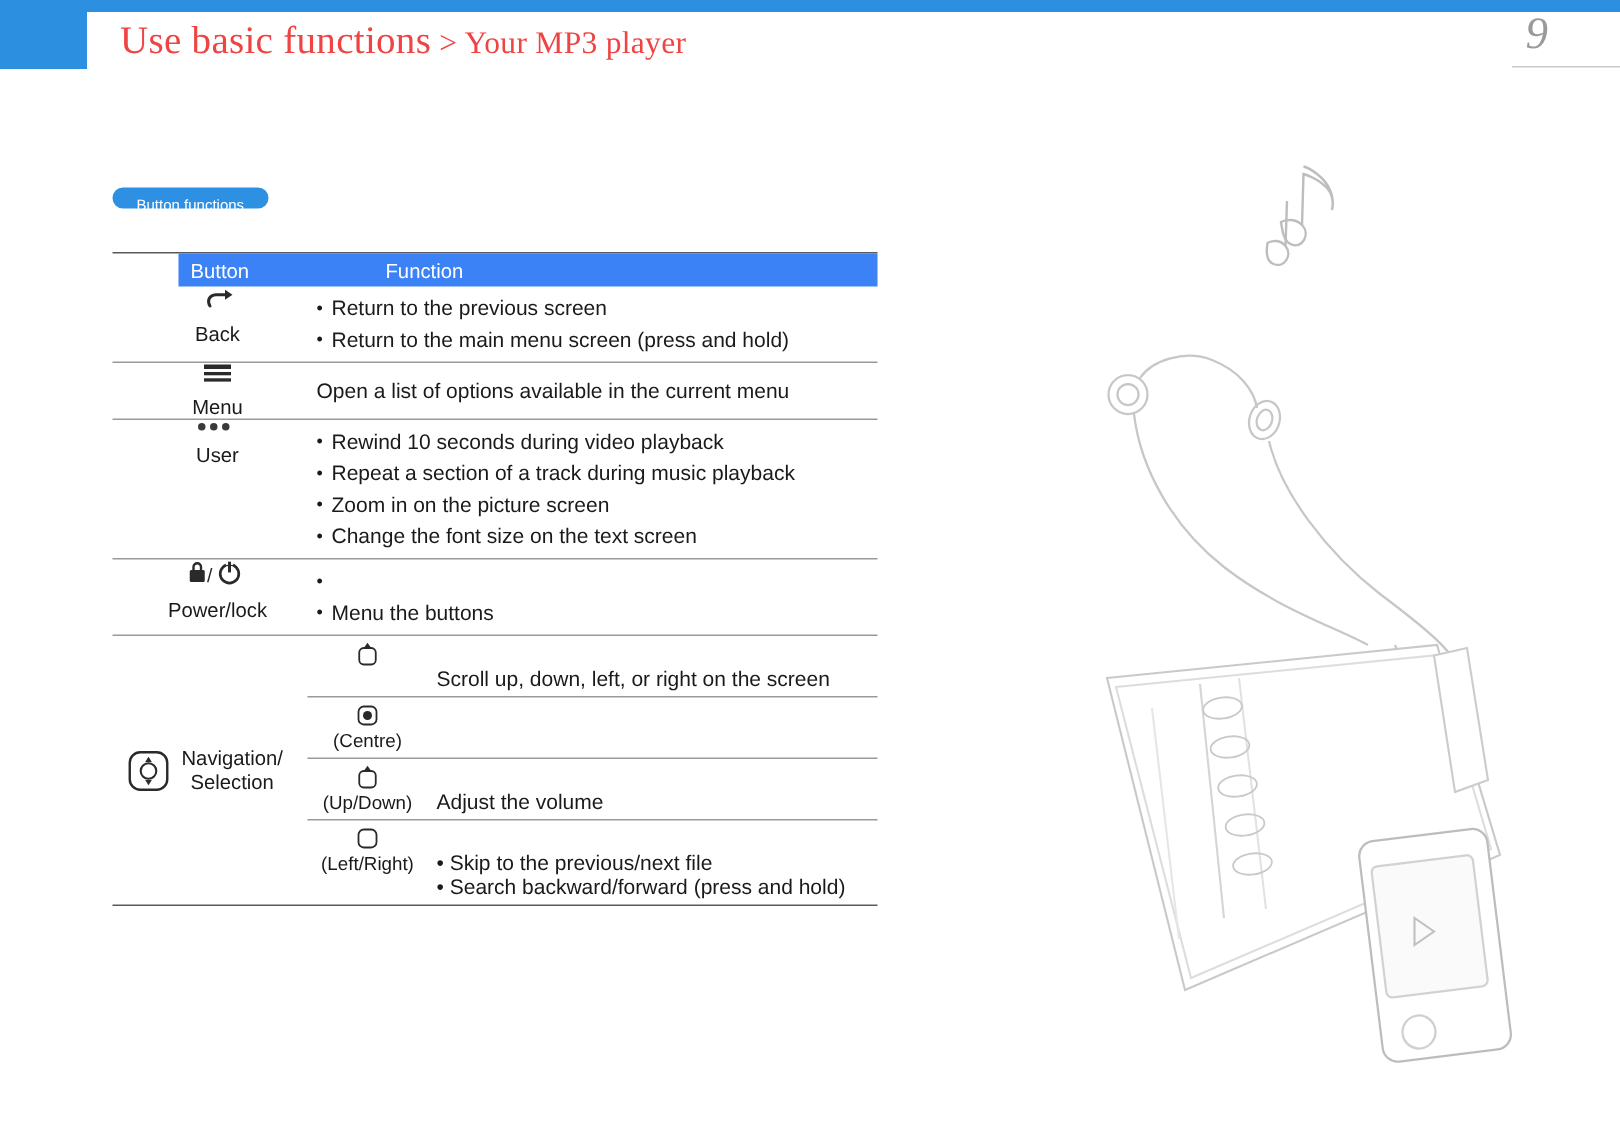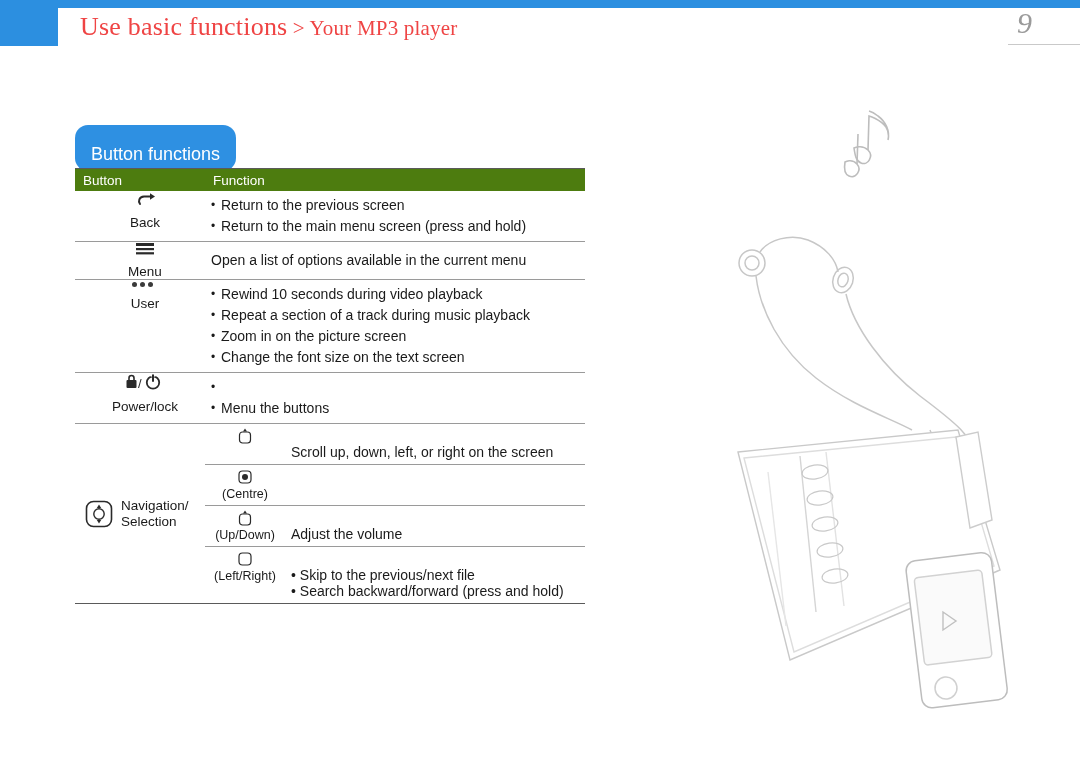--- a/index.html
+++ b/index.html
@@ -78,43 +78,44 @@
     background: #c9c9c9;
   }
 
   
   .section-pill {
     position: absolute;
     left: 75px;
     top: 125px;
     height: 14px;
     line-height: 26px;
-    padding: 16px 16px;
+    padding: 0 16px;
     border-radius: 13px;
     background: #2e90e2;
     color: #ffffff;
-    font-size: 18px;
+    font-size: 10px;
     white-space: nowrap;
   }
 
   
   .table {
     position: absolute;
     left: 75px;
     top: 168px;
     width: 510px;
     border-top: 1px solid #5a5a5a;
   }
   .thead {
     display: flex;
-    background: #4d7c0f;
+    background: #3b82f6;
     height: 22px;
     align-items: center;
     color: #ffffff;
     font-size: 13.5px;
+    margin-left: 44px;
   }
   .thead .c1 { width: 130px; padding-left: 8px; box-sizing: border-box; }
   .thead .c2 { flex: 1; padding-left: 8px; box-sizing: border-box; }
 
   .row {
     display: flex;
     border-bottom: 1px solid #9a9a9a;
     min-height: 30px;
   }
 
@@ -162,20 +163,21 @@
   }
   .nav-left {
     width: 130px;
     box-sizing: border-box;
     display: flex;
     align-items: center;
     padding-left: 10px;
     gap: 8px;
     font-size: 13.5px;
     color: #1a1a1a;
+    text-align: center;
   }
   .nav-left .nav-label {
     line-height: 16px;
   }
   .nav-right {
     flex: 1;
   }
   .nav-subrow {
     display: flex;
     border-bottom: 1px solid #9a9a9a;

